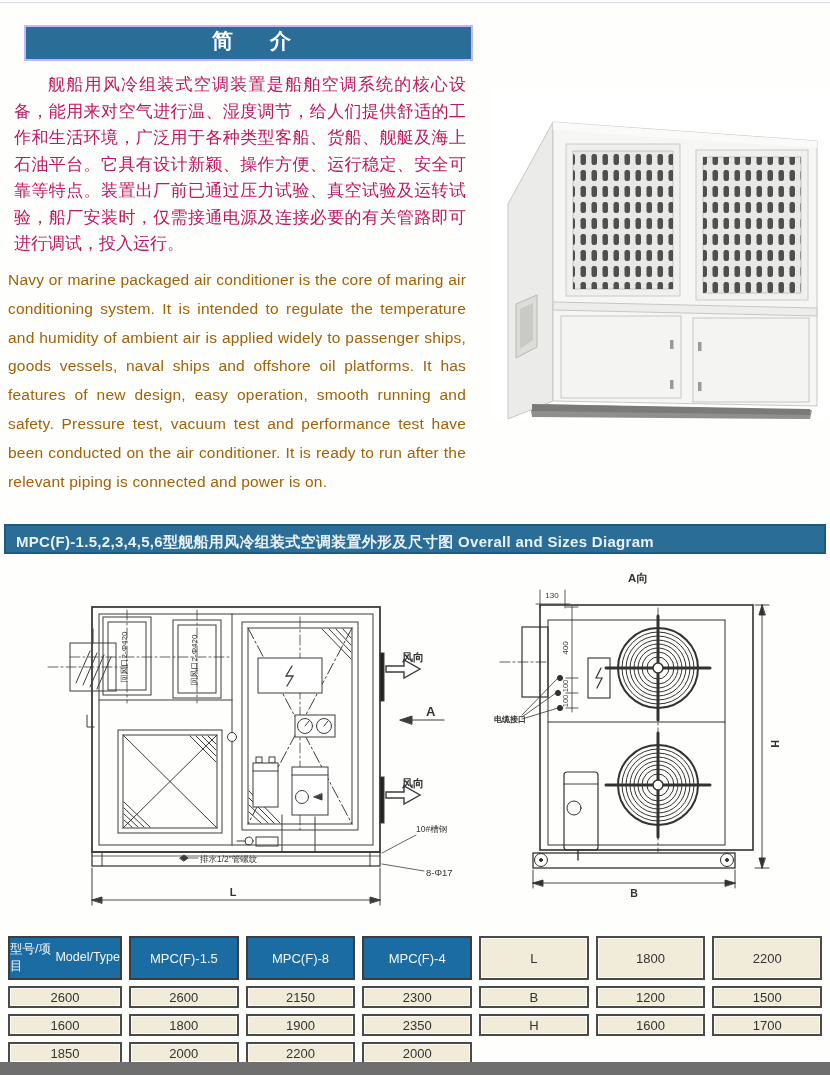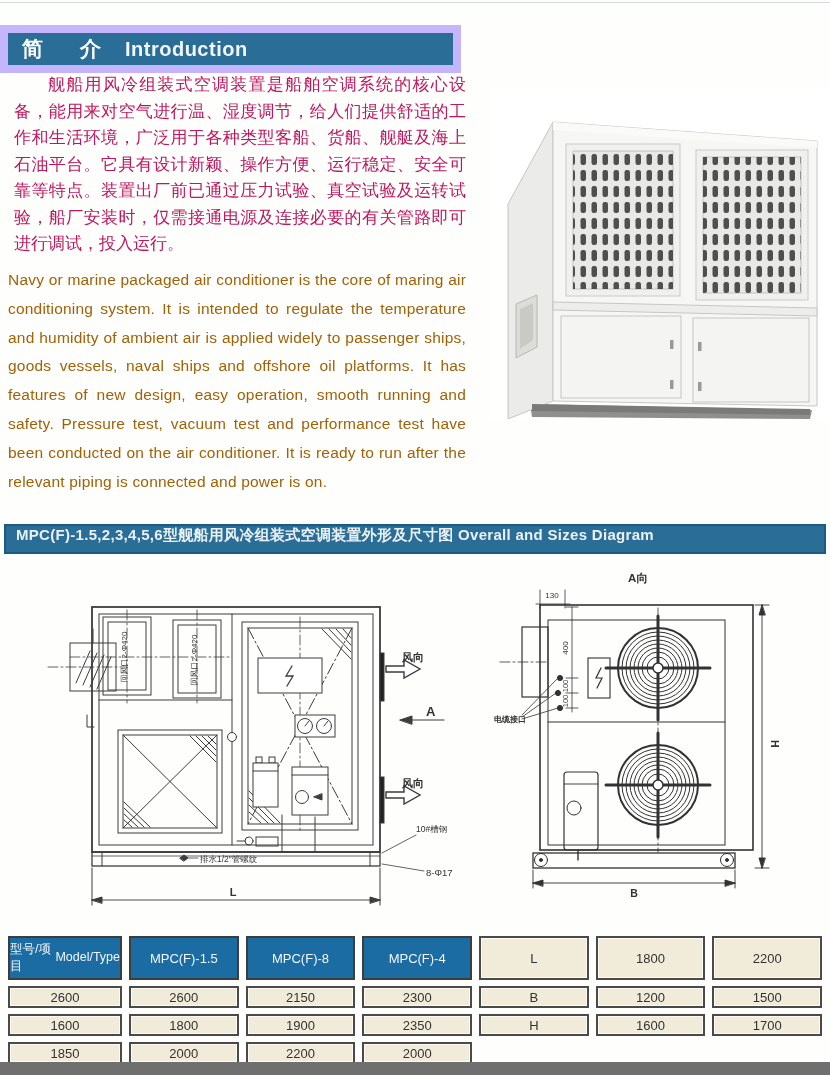--- a/index.html
+++ b/index.html
@@ -5,23 +5,23 @@
   html,body{margin:0;padding:0;}
   body{
     width:830px;height:1075px;position:relative;overflow:hidden;
     background:#fefefd;
     font-family:"Liberation Sans","DejaVu Sans",sans-serif;
   }
   .topline{position:absolute;top:2px;left:0;width:830px;height:1px;background:#d4dadd;}
 
   
   .hdr{
-    position:absolute;top:25px;left:0;width:431px;height:32px;
-    background:#2a6d96;border:8px solid #c4b5fd;
-    display:flex;align-items:center;padding-left:14px;gap:16px;color:#fff;
+    position:absolute;top:25px;left:24px;width:431px;height:32px;
+    background:#2a6d96;border:2px solid #c4b5fd;
+    display:flex;align-items:center;padding-left:14px;gap:16px;color:#fff;flex-direction:column;
   }
   .hdr .zh{font-size:21px;font-weight:bold;letter-spacing:8px;}
   .hdr .en{font-size:20px;font-weight:600;letter-spacing:.5px;color:#f0f5f8;}
 
   
   .para-zh{
     position:absolute;top:72px;left:14px;width:452px;
     font-size:17px;line-height:26.5px;color:#be185d;
     text-align:justify;text-indent:2em;font-weight:500;
   }
@@ -31,21 +31,21 @@
     text-align:justify;letter-spacing:.2px;
   }
 
   
   .photo{position:absolute;top:88px;left:490px;width:338px;height:332px;background:#fff;}
 
   
   .secbar{
     position:absolute;top:524px;left:4px;width:808px;height:26px;
     background:#2a6d96;border:2px solid #1c5a82;
-    display:flex;align-items:flex-start;padding-left:10px;
+    display:flex;align-items:flex-end;padding-left:10px;
     color:#eaf1f5;font-size:15px;font-weight:600;letter-spacing:.3px;white-space:nowrap;
   }
 
   
   .diag{position:absolute;background:transparent;}
   #diagL{top:565px;left:30px;}
   #diagR{top:560px;left:490px;}
   svg text{font-family:"Liberation Sans","DejaVu Sans",sans-serif;fill:#333;}
 
   

